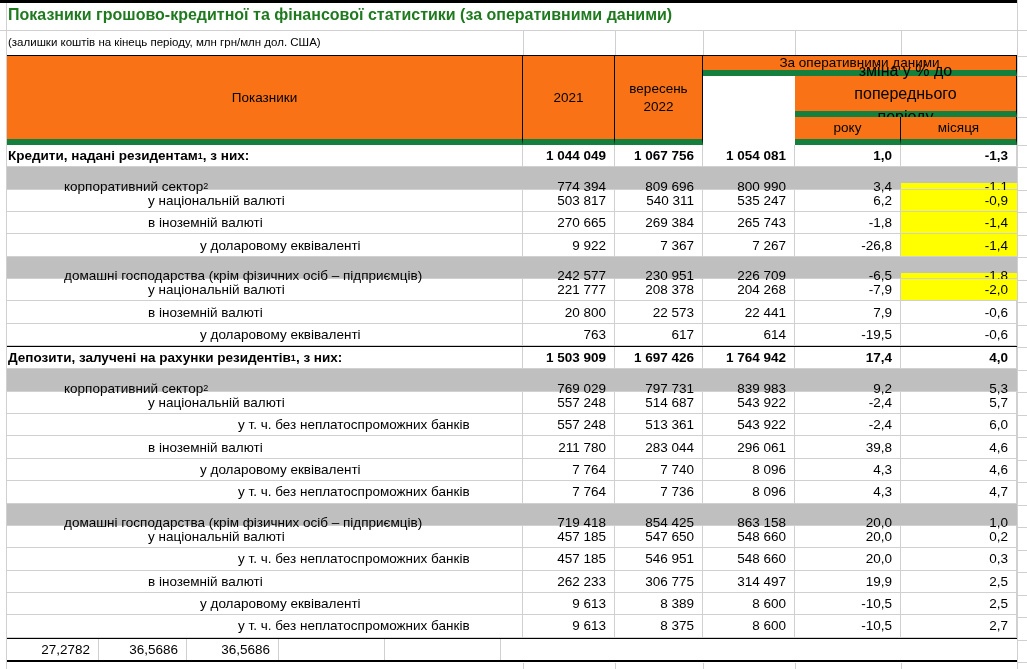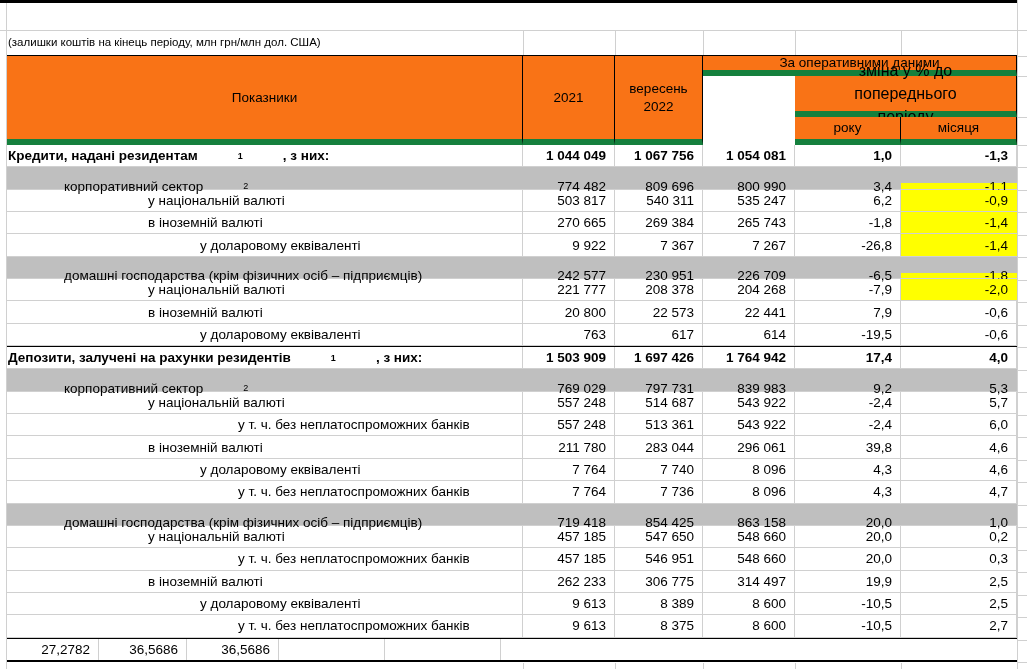--- a/index.html
+++ b/index.html
@@ -33,33 +33,34 @@
 
   
   #rows { position:absolute; left:7px; top:145px; width:1010px; height:517px; display:flex; flex-direction:column; }
   .row { flex:1 1 0; display:flex; box-sizing:border-box; border-bottom:1px solid #d0d0d0; font-size:13.5px; align-items:stretch; min-height:0; }
   .row.section { font-weight:bold; }
   .row.band { background:var(--band,#BFBFBF); }
   .row.bt  { border-top:1px solid #000; }
   .row.bb2 { border-bottom:2px solid #000; }
   .c { box-sizing:border-box; display:flex; align-items:center; border-right:1px solid #d0d0d0; min-width:0; }
   .row.band .c { border-right-color:transparent;margin-top:16px; }
-  .c.label { width:516px; white-space:nowrap; overflow:visible;gap:40px; }
+  .c.label { width:516px; white-space:nowrap; overflow:visible; }
   .c.num { justify-content:flex-end; padding-right:8px; }
   .c1 { width:92px; } .c2 { width:88px; } .c3 { width:92px; } .c4 { width:106px; } .c5 { width:116px; }
   .c5.yellow { background:var(--yellow,#FFFF00); border-right-color:transparent; }
   .ind0 { padding-left:1px; } .ind1 { padding-left:57px; } .ind2 { padding-left:141px; }
   .ind3 { padding-left:193px; } .ind4 { padding-left:231px; }
   sup { font-size:9px; line-height:0; }
 </style>
 </head>
 <body>
 
 <div id="screen" style="--green: #1F7A1F; --band: #BFBFBF; --yellow: #FFFF00;">
   <div class="top-bar"></div>
+  <div class="title">Показники грошово-кредитної та фінансової статистики (за оперативними даними)</div>
   <div class="gl-title"></div>
   <div class="subtitle">(залишки коштів на кінець періоду, млн грн/млн дол. США)</div>
   <div class="vx6"></div>
   <div class="vx1017"></div>
 
   <div class="header">
     <div class="hc" id="hc-ind">Показники</div>
     <div class="hc" id="hc-2021">2021</div>
     <div class="hc" id="hc-sep">вересень 2022</div>
     <div class="hc" id="hc-op">За оперативними даними</div>
@@ -81,21 +82,21 @@
         <div class="c num c2">1 067 756</div>
         <div class="c num c3">1 054 081</div>
         <div class="c num c4">1,0</div>
         <div class="c num c5">-1,3</div>
       </div>
       <div class="row band">
         <div class="c label ind1">
           <span>корпоративний сектор</span>
           <sup>2</sup>
         </div>
-        <div class="c num c1">774 482</div>
+        <div class="c num c1">774 394</div>
         <div class="c num c2">809 696</div>
         <div class="c num c3">800 990</div>
         <div class="c num c4">3,4</div>
         <div class="c num c5 yellow">-1,1</div>
       </div>
       <div class="row item">
         <div class="c label ind2">
           <span>у національній валюті</span>
         </div>
         <div class="c num c1">503 817</div>

